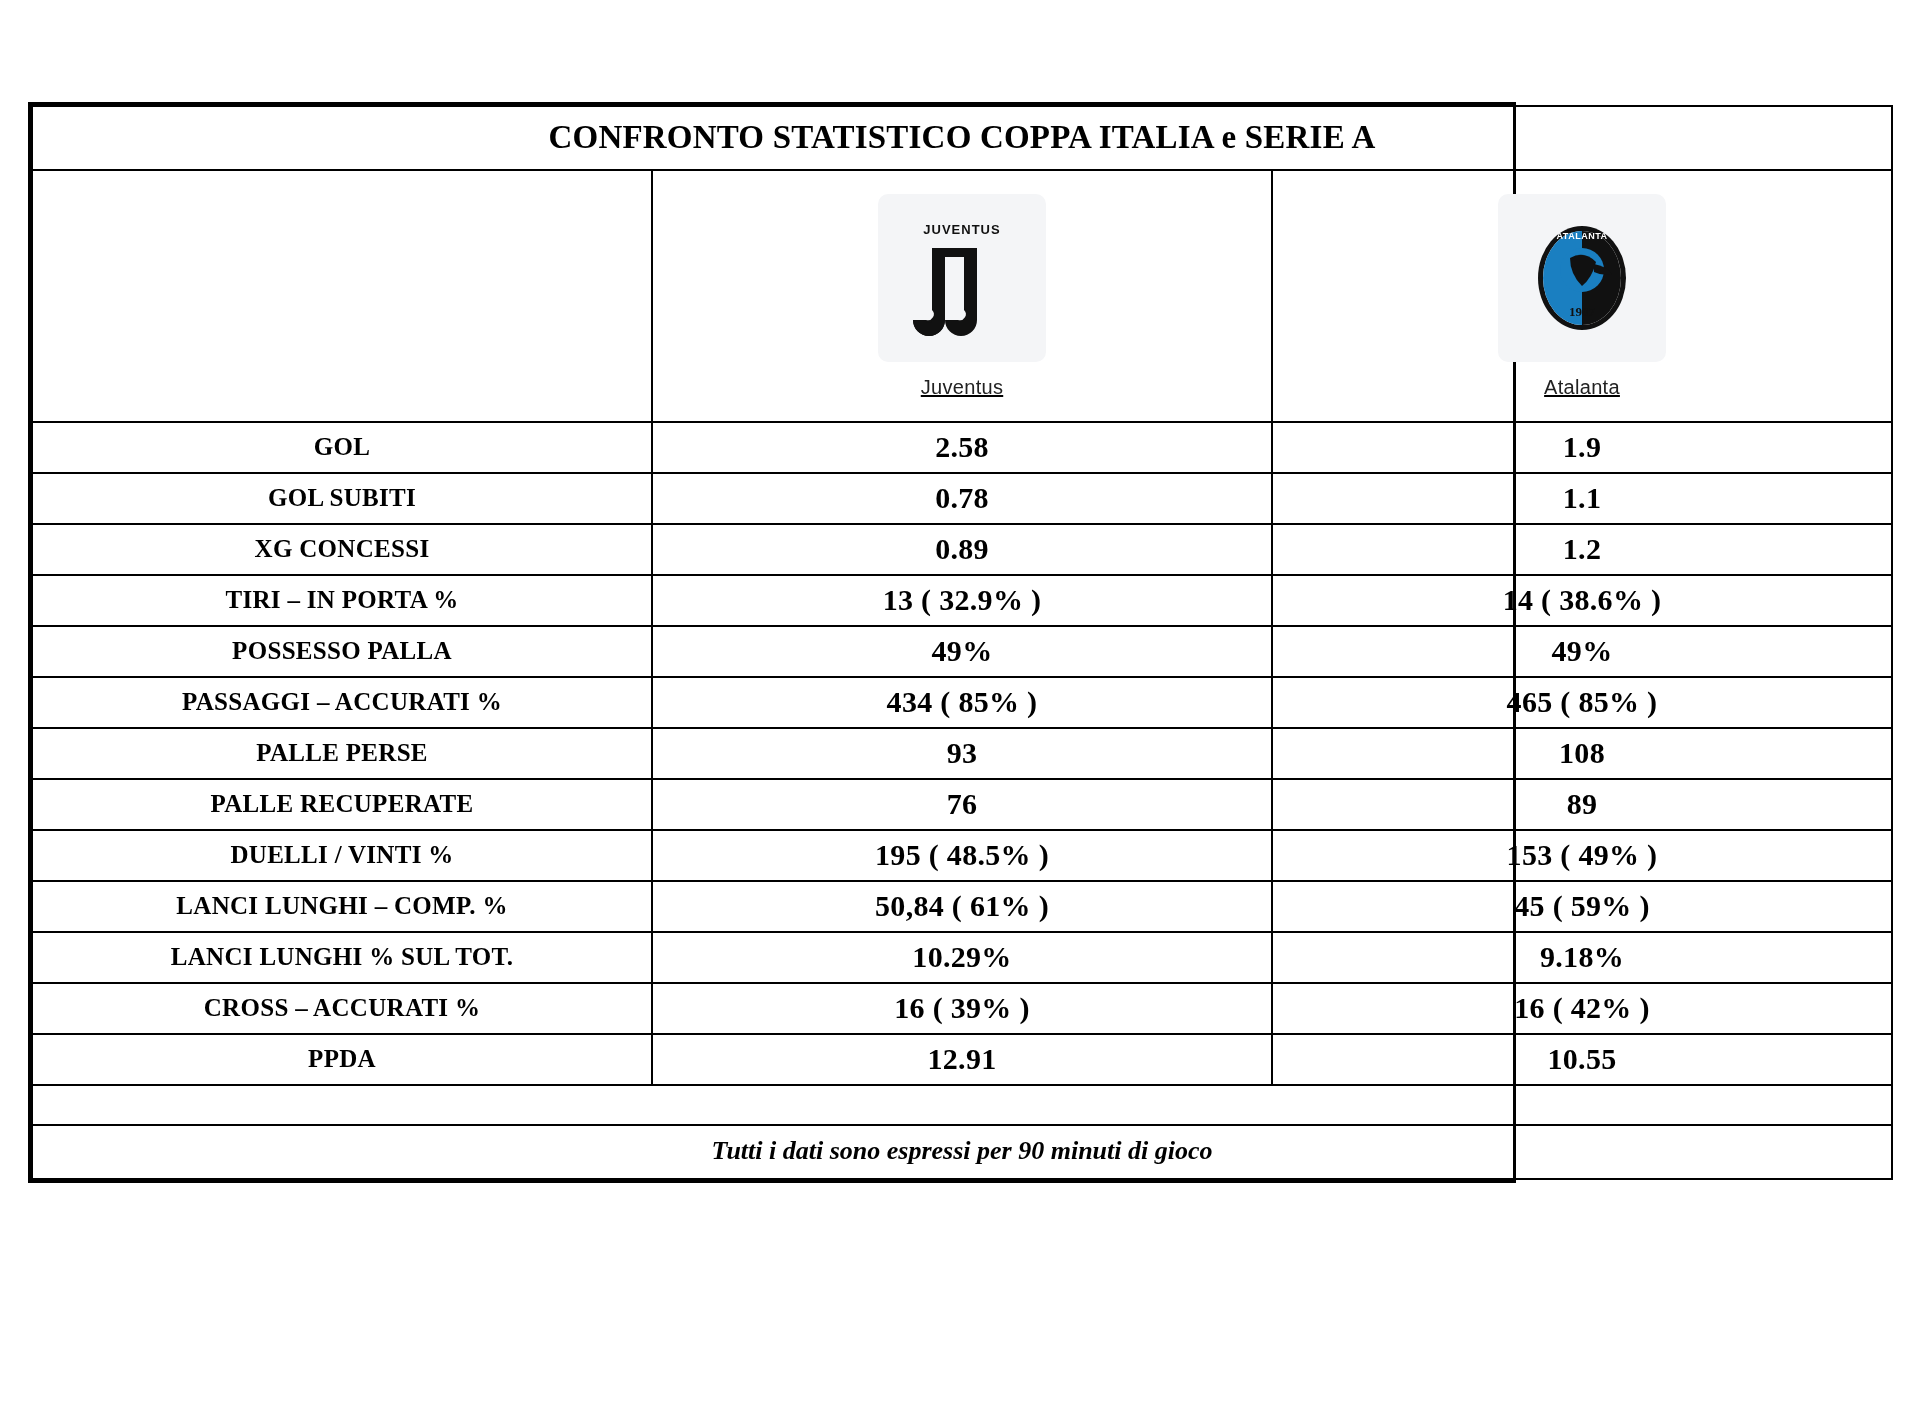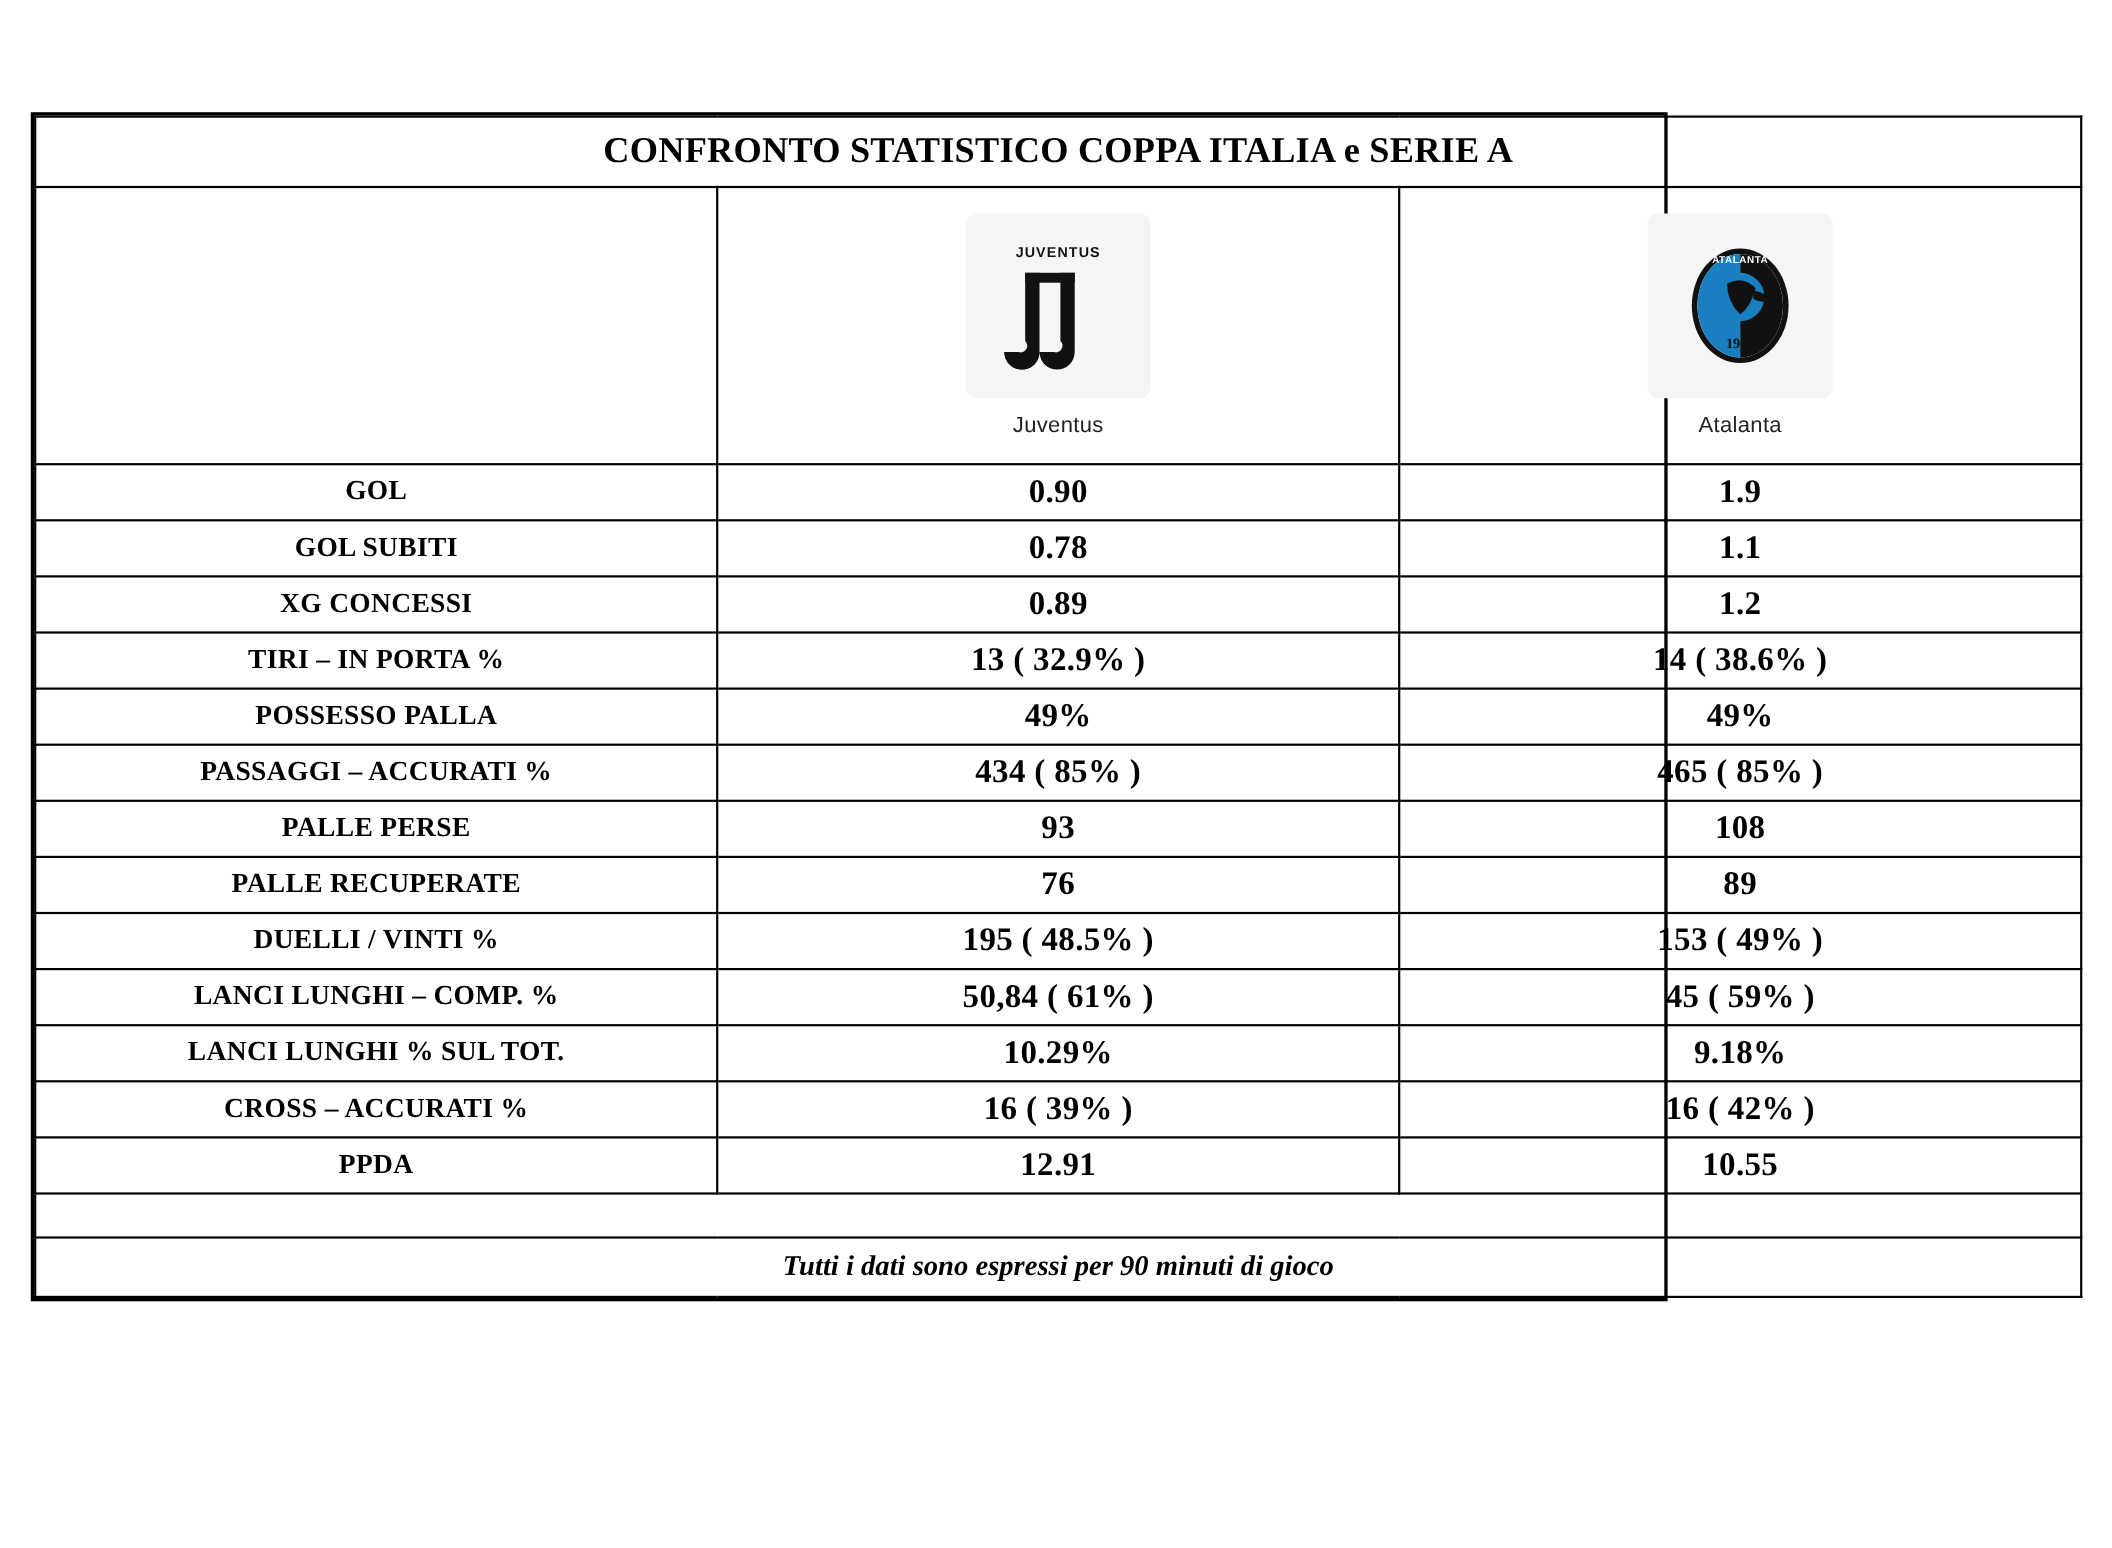--- a/index.html
+++ b/index.html
@@ -52,20 +52,21 @@
     font-weight: bold;
     letter-spacing: 0.2px;
     padding: 12px 0 13px 0;
     text-align: center;
     font-family: "Liberation Serif", serif;
   }
 
   .team-head {
     height: 250px;
     padding: 0;
+    text-decoration: underline;
   }
 
   .team-head-inner {
     display: flex;
     flex-direction: column;
     align-items: center;
     justify-content: center;
     height: 250px;
   }
 
@@ -168,21 +169,21 @@
                   <text x="70" y="108" text-anchor="middle" font-family="Liberation Serif, serif" font-size="13" font-weight="bold" fill="#111111">1907</text>
                 </svg>
               </div>
               <div class="team-name">Atalanta</div>
             </div>
           </td>
         </tr>
 
         <tr>
           <td class="row-label">GOL</td>
-          <td class="row-value">0.90</td>
+          <td class="row-value">2.58</td>
           <td class="row-value">1.9</td>
         </tr>
         <tr>
           <td class="row-label">GOL SUBITI</td>
           <td class="row-value">0.78</td>
           <td class="row-value">1.1</td>
         </tr>
         <tr>
           <td class="row-label">XG CONCESSI</td>
           <td class="row-value">0.89</td>

